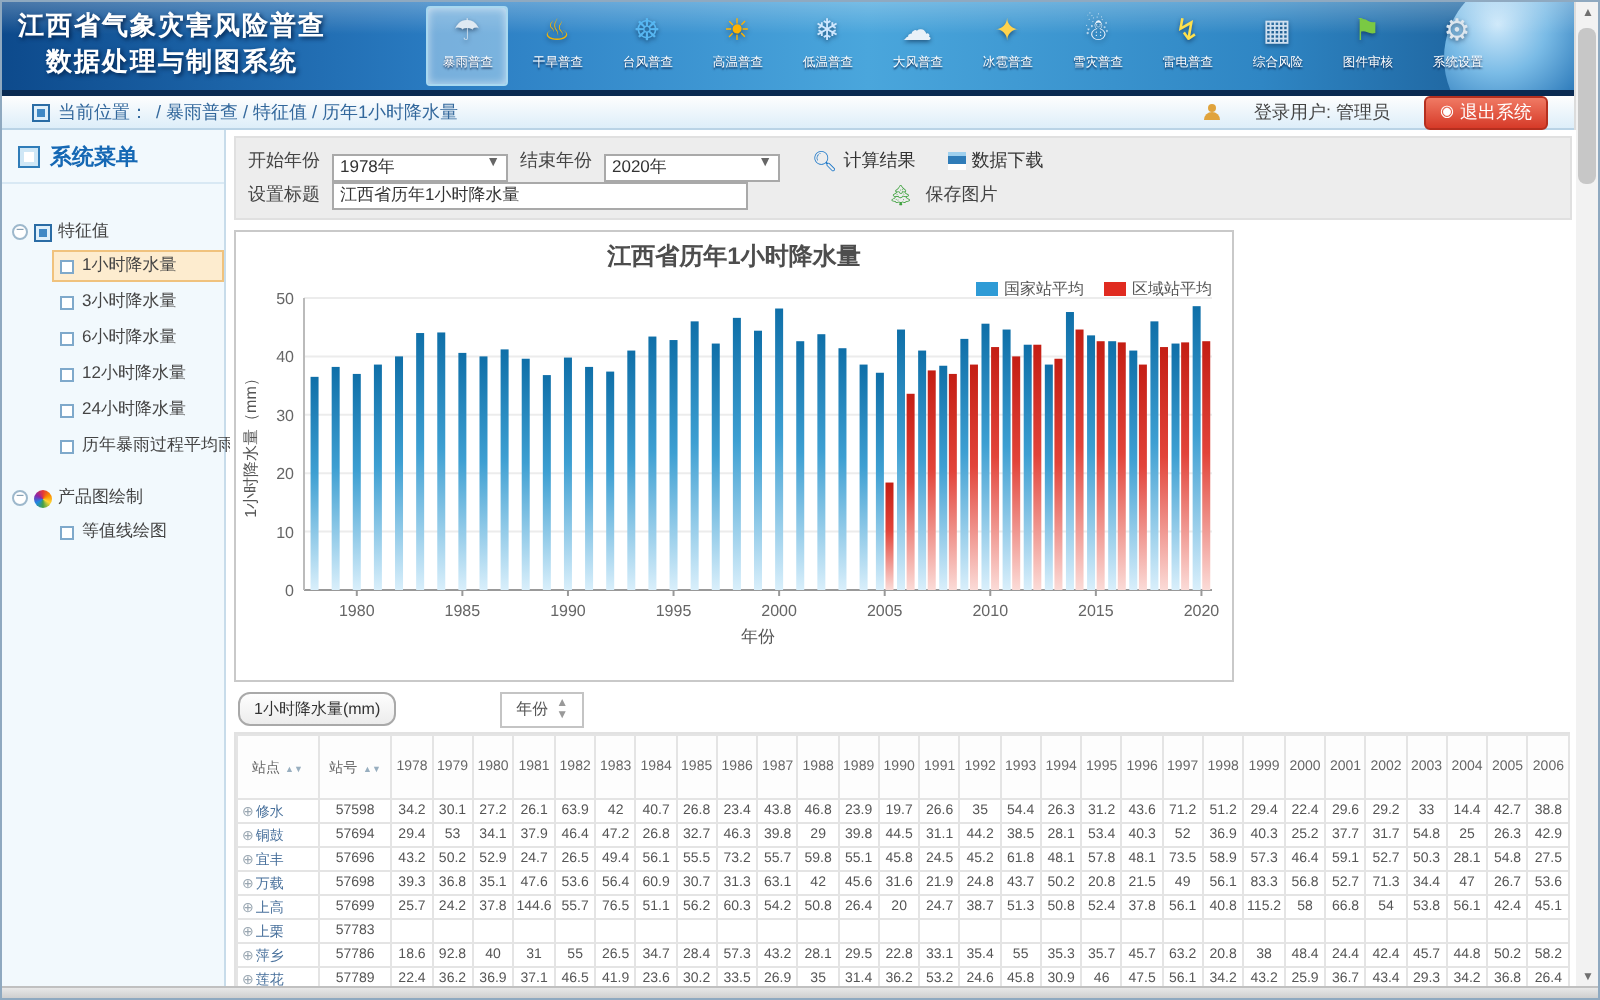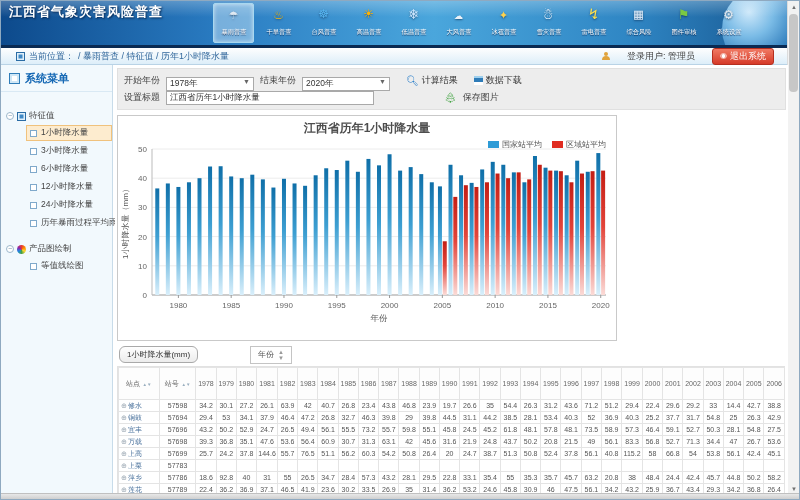--- a/index.html
+++ b/index.html
@@ -2,21 +2,21 @@
 <html><head>
 <meta charset="utf-8">
 <style>
   * { margin:0; padding:0; box-sizing:border-box; }
   html,body { width:800px; height:500px; overflow:hidden; background:#fff;
     font-family:"Liberation Sans","DejaVu Sans",sans-serif; }
   #window { position:relative; width:800px; height:500px; border:1px solid #8fa9c0; background:#fff; overflow:hidden; }
 
   
   #header { position:absolute; left:0; top:0; width:787px; height:52px;
-    background:linear-gradient(90deg,#0d4a8c 0%,#2a7cc2 28%,#4aa6dc 55%,#2f86c4 80%,#17568f 100%); overflow:hidden;font-family:Liberation Mono, monospace; }
+    background:linear-gradient(90deg,#0d4a8c 0%,#2a7cc2 28%,#4aa6dc 55%,#2f86c4 80%,#17568f 100%); overflow:hidden; }
   #header::after{content:"";position:absolute;left:0;top:0;width:100%;height:16px;background:linear-gradient(rgba(255,255,255,.25),rgba(255,255,255,0));}
   #app-title { position:absolute; left:8px; top:3px; color:#fff; font-weight:bold; font-size:13px; line-height:18px;
     text-shadow:1px 1px 2px rgba(0,30,70,.9); letter-spacing:1px; z-index:3;}
   #app-title .l2 { padding-left:14px; }
   #earth { position:absolute; right:-18px; top:-14px; width:84px; height:84px; border-radius:50%;
     background:radial-gradient(circle at 32% 30%, #d6efff 0%, #7fc0ea 30%, #2f7dbd 62%, #0d3a6e 95%); opacity:.95; }
   #toolbar { position:absolute; left:212px; top:2px; display:flex; gap:4px; z-index:4; }
   .tb-item { width:41px; height:40px; display:flex; flex-direction:column; align-items:center; justify-content:flex-start;
     border:1px solid transparent; border-radius:2px; cursor:pointer; }
   .tb-item.active { background:rgba(215,240,252,.45); border-color:#a8d8f0; box-shadow:inset 0 0 4px rgba(255,255,255,.6); }
@@ -113,20 +113,21 @@
   #footer { position:absolute; left:0; bottom:0; width:800px; height:6px; background:linear-gradient(#e8e8e8,#cfcfcf); border-top:1px solid #c0c0c0;}
 </style>
 </head>
 <body>
 
 <div id="window">
 
   <div id="header">
     <div id="app-title">
       <div class="l1">江西省气象灾害风险普查</div>
+      <div class="l2">数据处理与制图系统</div>
     </div>
     <div id="earth"></div>
     <div id="toolbar">
         <div class="tb-item active">
           <span class="tb-icon" style="color: rgb(223, 233, 242);">☂</span>
           <span class="tb-label">暴雨普查</span>
         </div>
         <div class="tb-item">
           <span class="tb-icon" style="color: rgb(247, 181, 0);">♨</span>
           <span class="tb-label">干旱普查</span>

